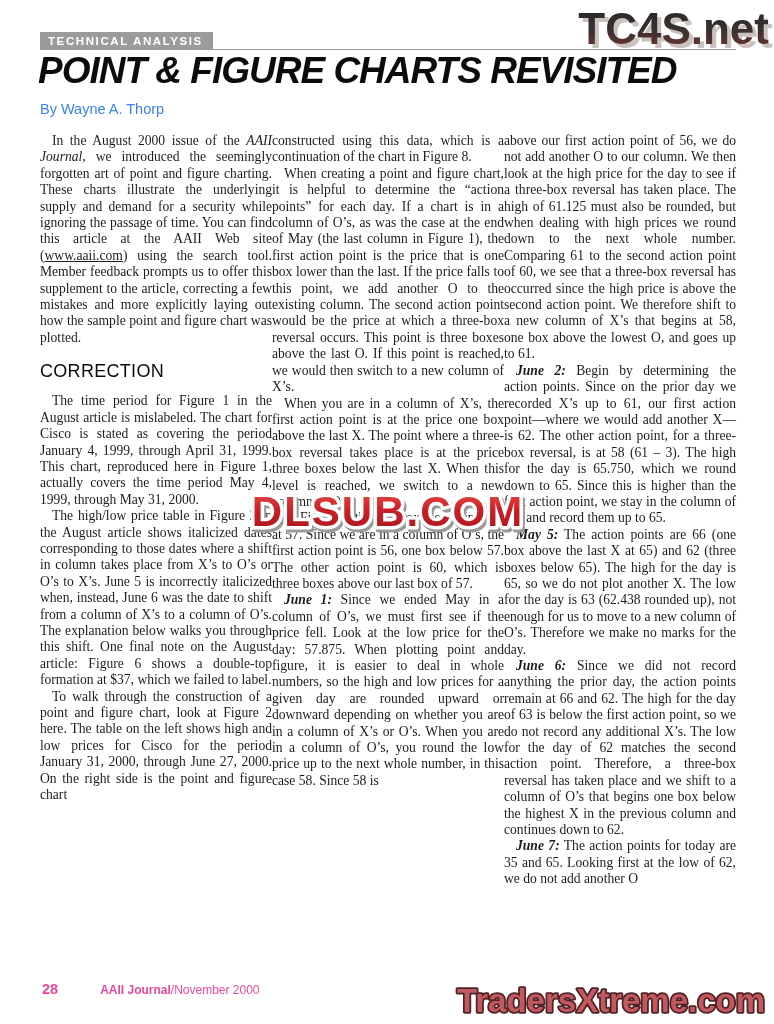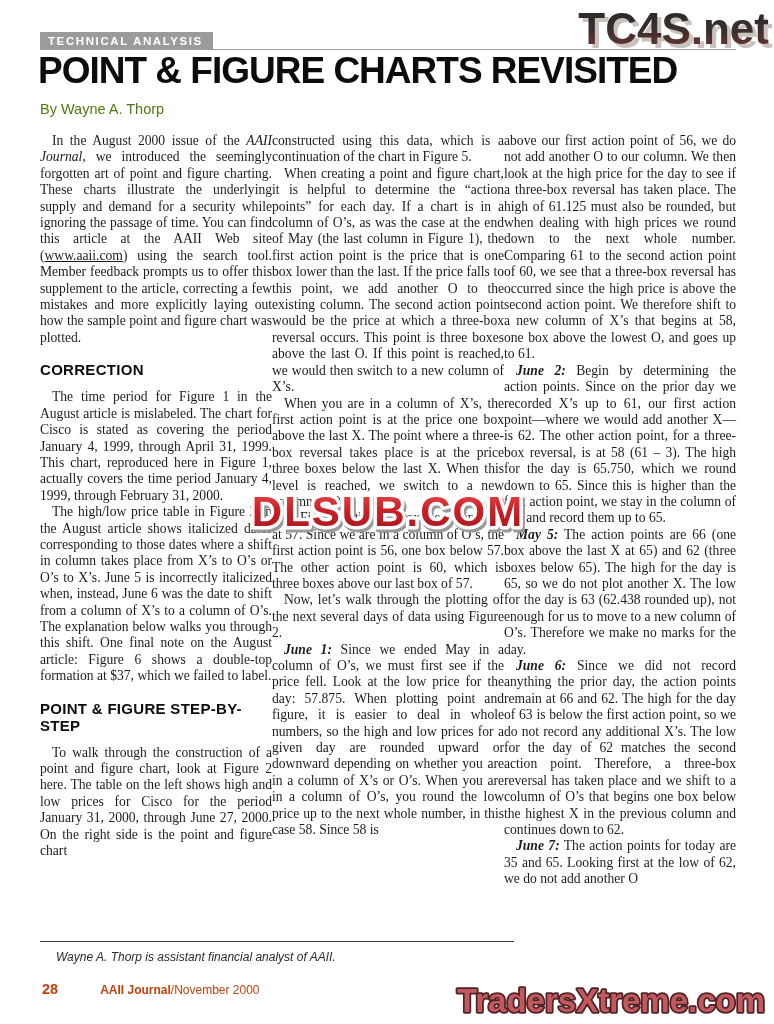--- a/index.html
+++ b/index.html
@@ -9,42 +9,42 @@
   }
   .kicker-row{position:absolute;left:40px;right:38px;top:32px;display:flex;align-items:flex-end;}
   .kicker{
     background:#9b9b9b;color:#fff;font-family:"Liberation Sans",sans-serif;
     font-weight:bold;font-size:11.5px;letter-spacing:1.6px;padding:3px 10px 3px 8px;white-space:nowrap;
   }
   .kicker-rule{flex:1;border-bottom:1.5px solid #9b9b9b;}
   .title{
     position:absolute;left:38px;top:50px;margin:0;
     font-family:"Liberation Sans",sans-serif;font-weight:bold;font-size:37px;
-    letter-spacing:-1px;color:#0c0c0c;white-space:nowrap;
+    letter-spacing:-1px;color:#0c0c0c;white-space:nowrap;font-style:italic;
   }
-  .byline{position:absolute;left:40px;top:101px;font-family:"Liberation Sans",sans-serif;font-size:14.5px;color:#4d7c0f;}
+  .byline{position:absolute;left:40px;top:101px;font-family:"Liberation Sans",sans-serif;font-size:14.5px;color:#3b82f6;}
   .columns{position:absolute;left:40px;top:133px;width:696px;display:flex;}
   .col{flex:1;min-width:0;}
   .para{margin:0;text-align:justify;font-size:13.6px;line-height:16.4px;}
   .para.indent{text-indent:12px;}
   .sec-heading{
-    font-family:"Liberation Sans",sans-serif;font-weight:bold;font-size:15px;
+    font-family:"Liberation Sans",sans-serif;font-weight:normal;font-size:18px;
     letter-spacing:0.3px;color:#0c0c0c;margin:15px 0 11px 0;
   }
   .it{font-style:italic;}
   .bd{font-weight:bold;}
   .ul{text-decoration:underline;}
   .footnote{
     position:absolute;left:40px;top:941px;width:458px;border-top:1px solid #3a3a3a;
     padding:8px 0 0 16px;font-family:"Liberation Sans",sans-serif;font-style:italic;
     font-size:12px;color:#2a2a2a;
   }
   .page-footer{
     position:absolute;left:42px;top:981px;display:flex;align-items:baseline;
-    font-family:"Liberation Sans",sans-serif;color:#c2410c;
+    font-family:"Liberation Sans",sans-serif;color:#ec4899;
   }
   .pagenum{font-weight:bold;font-size:14.5px;}
   .journal{margin-left:42px;font-size:12px;}
   .journal .jname{font-weight:bold;}
   .wm{position:absolute;}
   .wm-top{top:2px;right:1px;}
   .wm-mid{top:486px;left:235px;}
   .wm-bot{top:978px;right:0px;}
 </style>
 </head>
@@ -57,45 +57,40 @@
     <span class="kicker-rule"></span>
   </div>
 
   <h1 class="title">POINT &amp; FIGURE CHARTS REVISITED</h1>
   <div class="byline">By Wayne A. Thorp</div>
 
   <div class="columns">
     <div class="col" id="col1">
         <p class="para indent"><span>In the August 2000 issue of the </span><span class="it">AAII Journal</span><span>, we introduced the seemingly forgotten art of point and figure charting. These charts illustrate the underlying supply and demand for a security while ignoring the passage of time. You can find this article at the AAII Web site (</span><span class="ul">www.aaii.com</span><span>) using the search tool. Member feedback prompts us to offer this supplement to the article, correcting a few mistakes and more explicitly laying out how the sample point and figure chart was plotted.</span></p>
         <div class="sec-heading">CORRECTION</div>
-        <p class="para indent"><span>The time period for Figure 1 in the August article is mislabeled. The chart for Cisco is stated as covering the period January 4, 1999, through April 31, 1999. This chart, reproduced here in Figure 1, actually covers the time period January 4, 1999, through February 31, 2000.</span></p>
+        <p class="para indent"><span>The time period for Figure 1 in the August article is mislabeled. The chart for Cisco is stated as covering the period January 4, 1999, through April 31, 1999. This chart, reproduced here in Figure 1, actually covers the time period May 4, 1999, through May 31, 2000.</span></p>
         <p class="para indent"><span>The high/low price table in Figure 2 in the August article shows italicized dates corresponding to those dates where a shift in column takes place from X’s to O’s or O’s to X’s. June 5 is incorrectly italicized when, instead, June 6 was the date to shift from a column of X’s to a column of O’s. The explanation below walks you through this shift. One final note on the August article: Figure 6 shows a double-top formation at $37, which we failed to label.</span></p>
-        <div class="sec-heading">POINT &amp; FIGURE STEP-BY-STEP</div>
         <p class="para indent"><span>To walk through the construction of a point and figure chart, look at Figure 2 here. The table on the left shows high and low prices for Cisco for the period January 31, 2000, through June 27, 2000. On the right side is the point and figure chart</span></p>
       </div>
     <div class="col" id="col2">
-        <p class="para"><span>constructed using this data, which is a continuation of the chart in Figure 5.</span></p>
+        <p class="para"><span>constructed using this data, which is a continuation of the chart in Figure 8.</span></p>
         <p class="para indent"><span>When creating a point and figure chart, it is helpful to determine the “action points” for each day. If a chart is in a column of O’s, as was the case at the end of May (the last column in Figure 1), the first action point is the price that is one box lower than the last. If the price falls to this point, we add another O to the existing column. The second action point would be the price at which a three-box reversal occurs. This point is three boxes above the last O. If this point is reached, we would then switch to a new column of X’s.</span></p>
         <p class="para indent"><span>When you are in a column of X’s, the first action point is at the price one box above the last X. The point where a three-box reversal takes place is at the price three boxes below the last X. When this level is reached, we switch to a new column of O’s.</span></p>
         <p class="para indent"><span>In Figure 1, the last box closed in May at 57. Since we are in a column of O’s, the first action point is 56, one box below 57. The other action point is 60, which is three boxes above our last box of 57.</span></p>
-        <p class="para indent"><span>Now, let’s walk through the plotting of the next several days of data using Figure 2.</span></p>
         <p class="para indent"><span class="it bd">June 1:</span><span> Since we ended May in a column of O’s, we must first see if the price fell. Look at the low price for the day: 57.875. When plotting point and figure, it is easier to deal in whole numbers, so the high and low prices for a given day are rounded upward or downward depending on whether you are in a column of X’s or O’s. When you are in a column of O’s, you round the low price up to the next whole number, in this case 58. Since 58 is</span></p>
       </div>
     <div class="col" id="col3">
         <p class="para"><span>above our first action point of 56, we do not add another O to our column. We then look at the high price for the day to see if a three-box reversal has taken place. The high of 61.125 must also be rounded, but when dealing with high prices we round down to the next whole number. Comparing 61 to the second action point of 60, we see that a three-box reversal has occurred since the high price is above the second action point. We therefore shift to a new column of X’s that begins at 58, one box above the lowest O, and goes up to 61.</span></p>
         <p class="para indent"><span class="it bd">June 2:</span><span> Begin by determining the action points. Since on the prior day we recorded X’s up to 61, our first action point—where we would add another X—is 62. The other action point, for a three-box reversal, is at 58 (61 – 3). The high for the day is 65.750, which we round down to 65. Since this is higher than the first action point, we stay in the column of X’s and record them up to 65.</span></p>
         <p class="para indent"><span class="it bd">May 5:</span><span> The action points are 66 (one box above the last X at 65) and 62 (three boxes below 65). The high for the day is 65, so we do not plot another X. The low for the day is 63 (62.438 rounded up), not enough for us to move to a new column of O’s. Therefore we make no marks for the day.</span></p>
         <p class="para indent"><span class="it bd">June 6:</span><span> Since we did not record anything the prior day, the action points remain at 66 and 62. The high for the day of 63 is below the first action point, so we do not record any additional X’s. The low for the day of 62 matches the second action point. Therefore, a three-box reversal has taken place and we shift to a column of O’s that begins one box below the highest X in the previous column and continues down to 62.</span></p>
         <p class="para indent"><span class="it bd">June 7:</span><span> The action points for today are 35 and 65. Looking first at the low of 62, we do not add another O</span></p>
       </div>
   </div>
 
-  <div class="footnote">
-    <span>Wayne A. Thorp is assistant financial analyst of AAII.</span>
-  </div>
 
   <div class="page-footer">
     <span class="pagenum">28</span>
     <span class="journal"><span class="jname">AAII Journal</span><span>/November 2000</span></span>
   </div>
 
   <svg class="wm wm-top" width="218" height="54" viewBox="0 0 218 54">
     <defs>
       <linearGradient id="gTop" x1="0" y1="0" x2="0" y2="1">
         <stop offset="0" stop-color="#262626"></stop>

